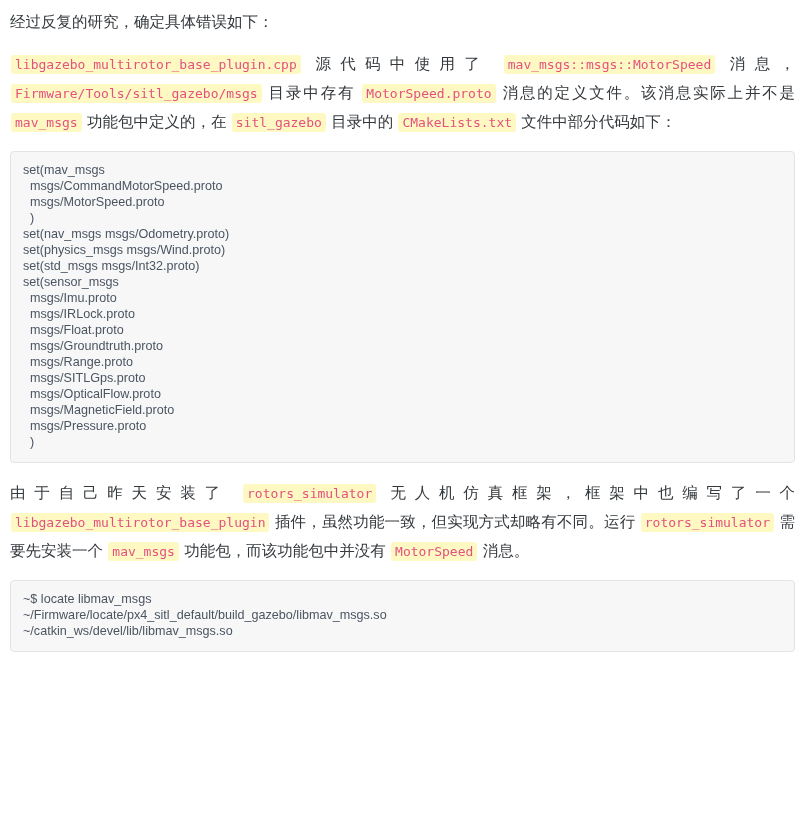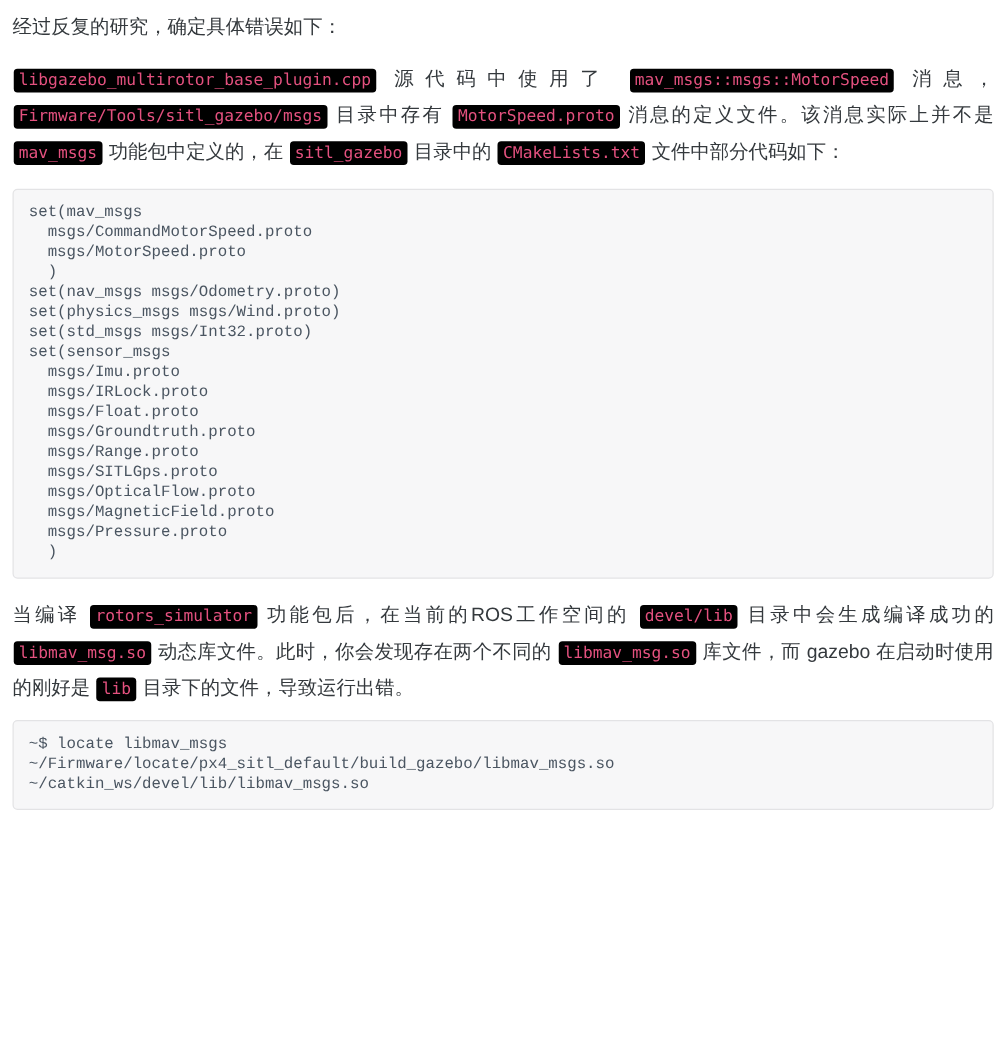--- a/index.html
+++ b/index.html
@@ -27,34 +27,34 @@
     text-align: justify;
     text-justify: inter-ideograph;
     word-break: break-word;
   }
   p.para.tight { margin-bottom: 10px; }
 
   code.inline {
     font-family: "DejaVu Sans Mono", "Liberation Mono", monospace;
     font-size: 13px;
     color: #e4517f;
-    background: #000000;
+    background: #fef9c3;
     border-radius: 3px;
     padding: 2px 4px;
     margin: 0 1px;
     white-space: nowrap;
   }
 
   pre.codeblock {
     margin: 0 0 16px 0;
     background: #f7f7f8;
     border: 1px solid #e3e3e5;
     border-radius: 4px;
     padding: 10px 12px 12px 12px;
-    font-family: Liberation Mono, monospace;
+    font-family: Liberation Sans, sans-serif;
     font-size: 12.6px;
     line-height: 16px;
     color: #4a5561;
     overflow: hidden;
     white-space: pre;
     box-sizing: border-box;
     width: 785px;
   }
 </style>
 </head>
@@ -79,20 +79,20 @@
   msgs/Float.proto
   msgs/Groundtruth.proto
   msgs/Range.proto
   msgs/SITLGps.proto
   msgs/OpticalFlow.proto
   msgs/MagneticField.proto
   msgs/Pressure.proto
   )</pre>
 
 
+  <p class="para">由于自己昨天安装了 <code class="inline">rotors_simulator</code> 无人机仿真框架，框架中也编写了一个 <code class="inline">libgazebo_multirotor_base_plugin</code> 插件，虽然功能一致，但实现方式却略有不同。运行 <code class="inline">rotors_simulator</code> 需要先安装一个 <code class="inline">mav_msgs</code> 功能包，而该功能包中并没有 <code class="inline">MotorSpeed</code> 消息。</p>
 
-  <p class="para tight">当编译 <code class="inline">rotors_simulator</code> 功能包后，在当前的ROS工作空间的 <code class="inline">devel/lib</code> 目录中会生成编译成功的 <code class="inline">libmav_msg.so</code> 动态库文件。此时，你会发现存在两个不同的 <code class="inline">libmav_msg.so</code> 库文件，而 gazebo 在启动时使用的刚好是 <code class="inline">lib</code> 目录下的文件，导致运行出错。</p>
 
   <pre class="codeblock">~$ locate libmav_msgs
 ~/Firmware/locate/px4_sitl_default/build_gazebo/libmav_msgs.so
 ~/catkin_ws/devel/lib/libmav_msgs.so</pre>
 
 </div>
 
 </body></html>

